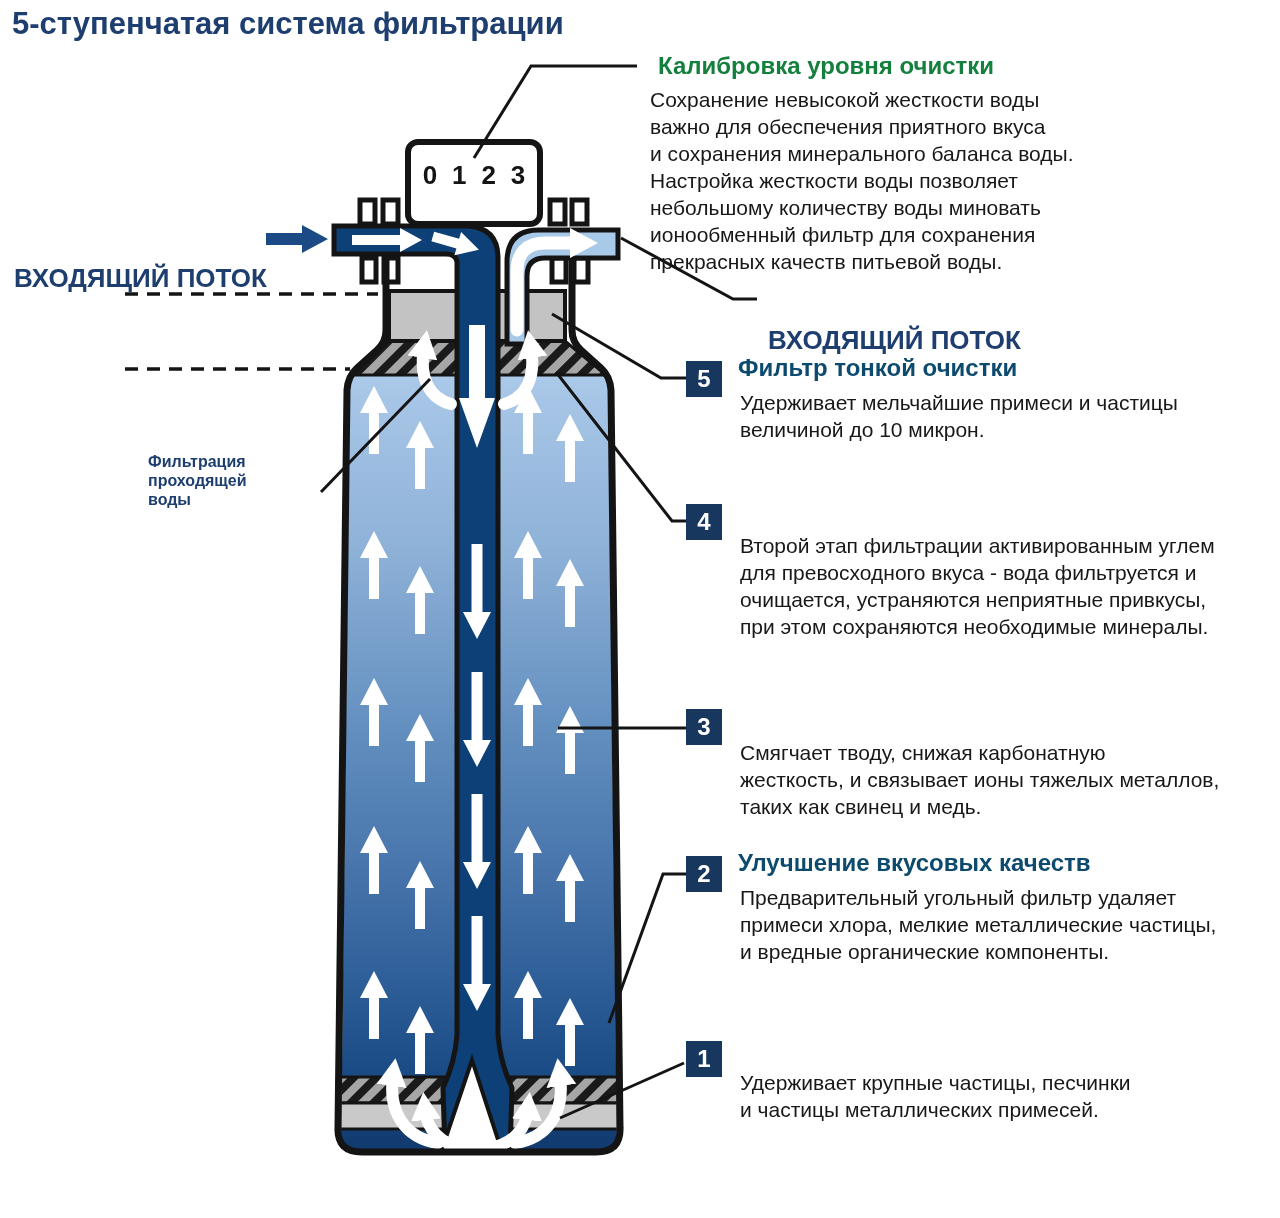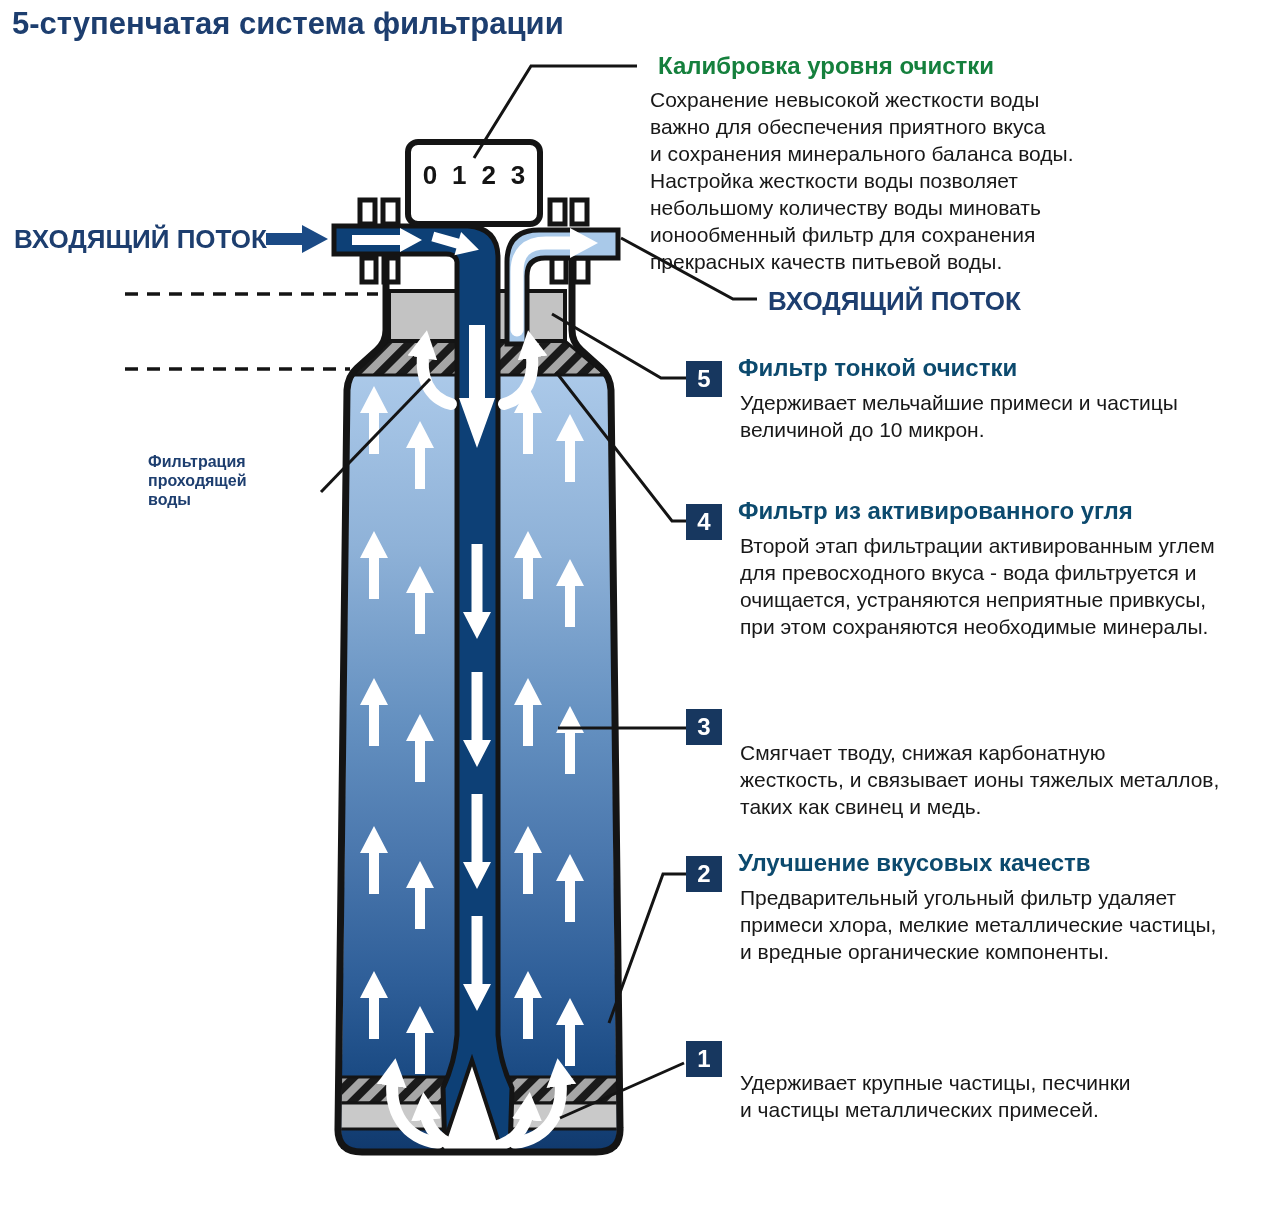--- a/index.html
+++ b/index.html
@@ -1,21 +1,21 @@
 <!DOCTYPE html>
 <html><head>
 <meta charset="utf-8">
 <style>
   html,body{margin:0;padding:0;background:#ffffff;}
   #page{position:relative;width:1280px;height:1218px;background:#fff;overflow:hidden;
         font-family:"Liberation Sans",sans-serif;}
   .abs{position:absolute;}
   #diagram-svg{position:absolute;left:0;top:0;}
   .title{left:12px;top:6px;font-size:31px;font-weight:bold;color:#1d3e6f;letter-spacing:0;}
-  .io-label{font-size:26px;font-weight:bold;color:#1d3e6f;white-space:nowrap;}
+  .io-label{font-size:26px;font-weight:bold;color:#1d3e6f;white-space:nowrap;margin-top:39px;}
   .flow-label{left:148px;top:452px;width:180px;font-size:16px;font-weight:bold;color:#1d3e6f;
               line-height:1.2;white-space:pre-line;}
   .cal-title{left:650px;top:52px;font-size:24px;font-weight:bold;color:#15803d;margin-left:8px;}
   .cal-body{left:650px;top:86px;width:520px;font-size:21px;color:#181818;line-height:1.29;white-space:pre-line;}
   .stage-box{width:36px;height:36px;background:#17375f;color:#fff;font-size:24px;font-weight:bold;
              display:flex;align-items:center;justify-content:center;left:686px;}
   .stage-title{left:738px;font-size:24px;font-weight:bold;color:#0c4a6e;white-space:nowrap;}
   .stage-body{left:740px;width:560px;font-size:21px;color:#181818;line-height:1.29;white-space:pre-line;}
   .dial{left:408px;top:160px;width:132px;display:flex;justify-content:space-evenly;
         font-size:26px;font-weight:bold;color:#141414;}
@@ -172,21 +172,20 @@
 небольшому количеству воды миновать
 ионообменный фильтр для сохранения
 прекрасных качеств питьевой воды.</div>
 
   <div class="abs stage-box" style="top:361px;">5</div>
   <div class="abs stage-title" style="top:354px;">Фильтр тонкой очистки</div>
   <div class="abs stage-body" style="top:389px;">Удерживает мельчайшие примеси и частицы
 величиной до 10 микрон.</div>
 
   <div class="abs stage-box" style="top:504px;">4</div>
-  <div class="abs stage-title" style="top:497px;">Фильтр из активированного угля</div>
   <div class="abs stage-body" style="top:532px;">Второй этап фильтрации активированным углем
 для превосходного вкуса - вода фильтруется и
 очищается, устраняются неприятные привкусы,
 при этом сохраняются необходимые минералы.</div>
 
   <div class="abs stage-box" style="top:709px;">3</div>
   <div class="abs stage-body" style="top:739px;">Смягчает тводу, снижая карбонатную
 жесткость, и связывает ионы тяжелых металлов,
 таких как свинец и медь.</div>
 

